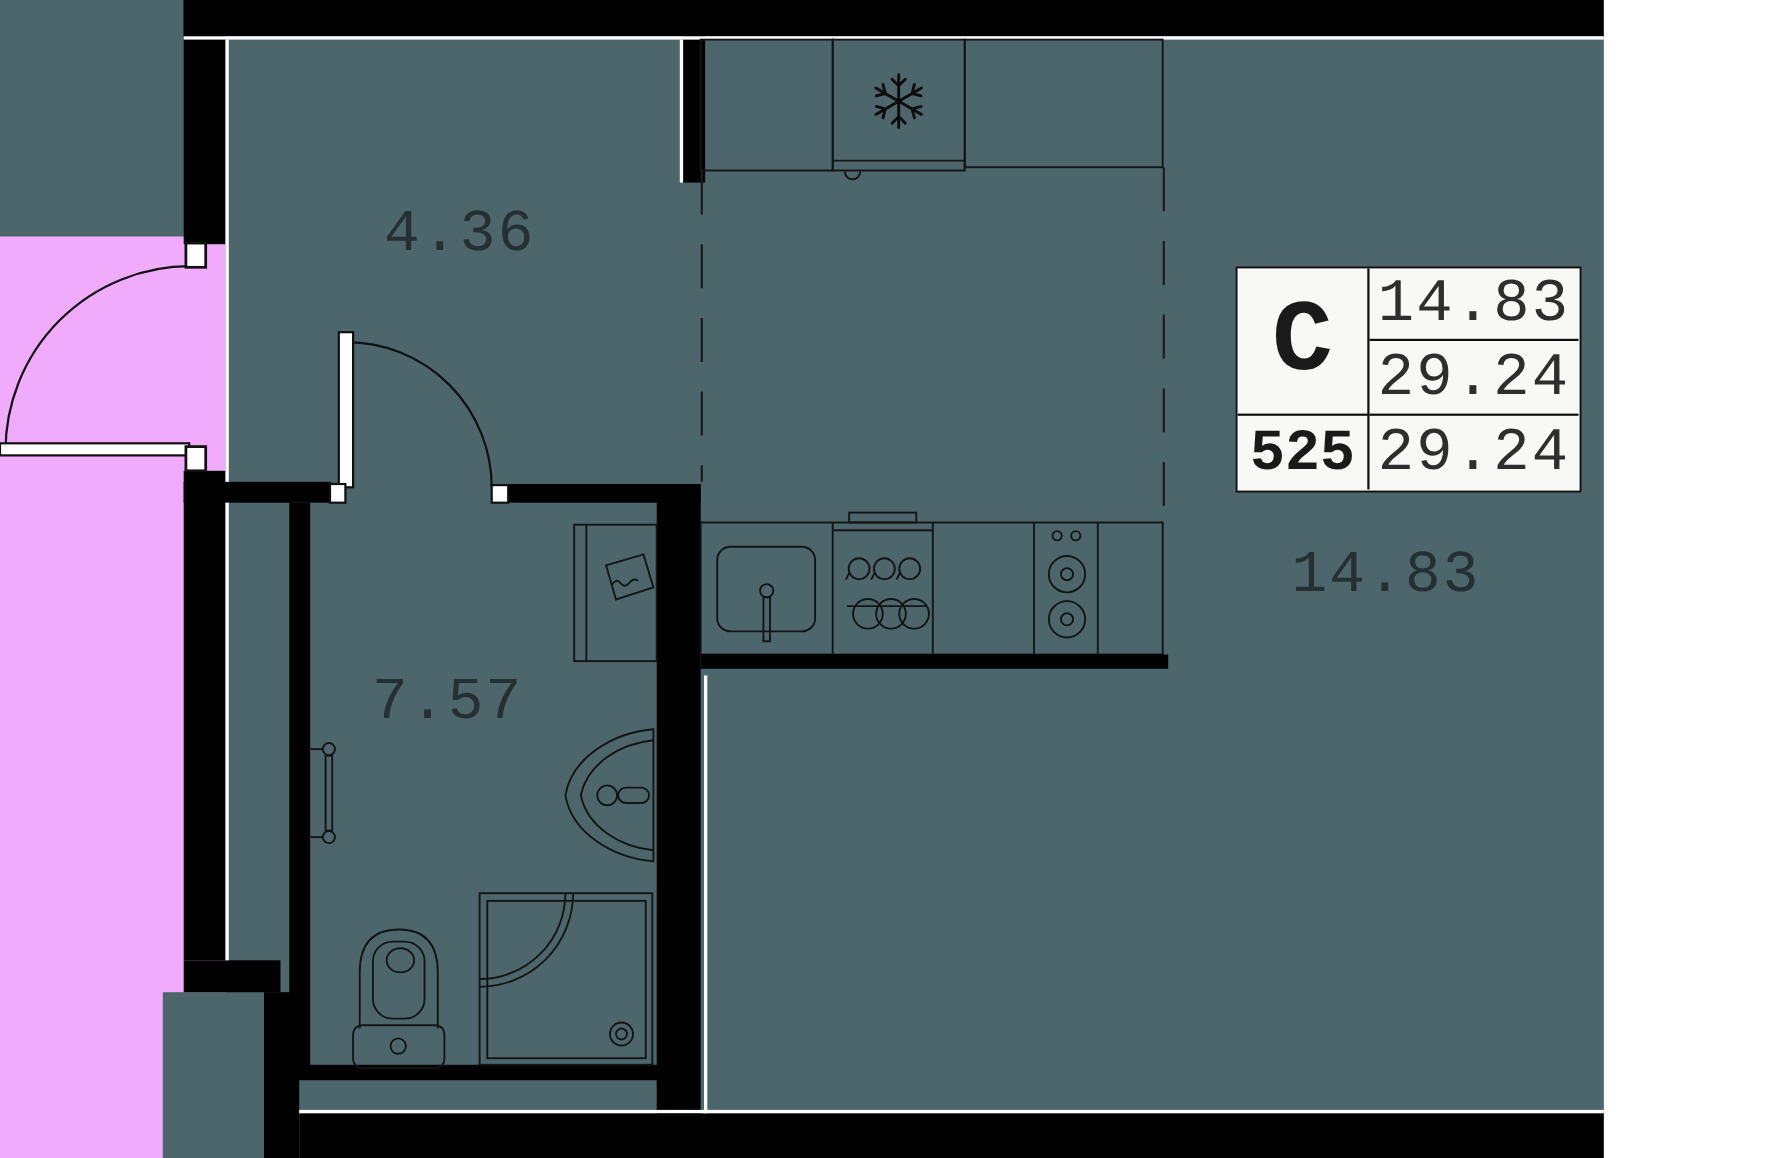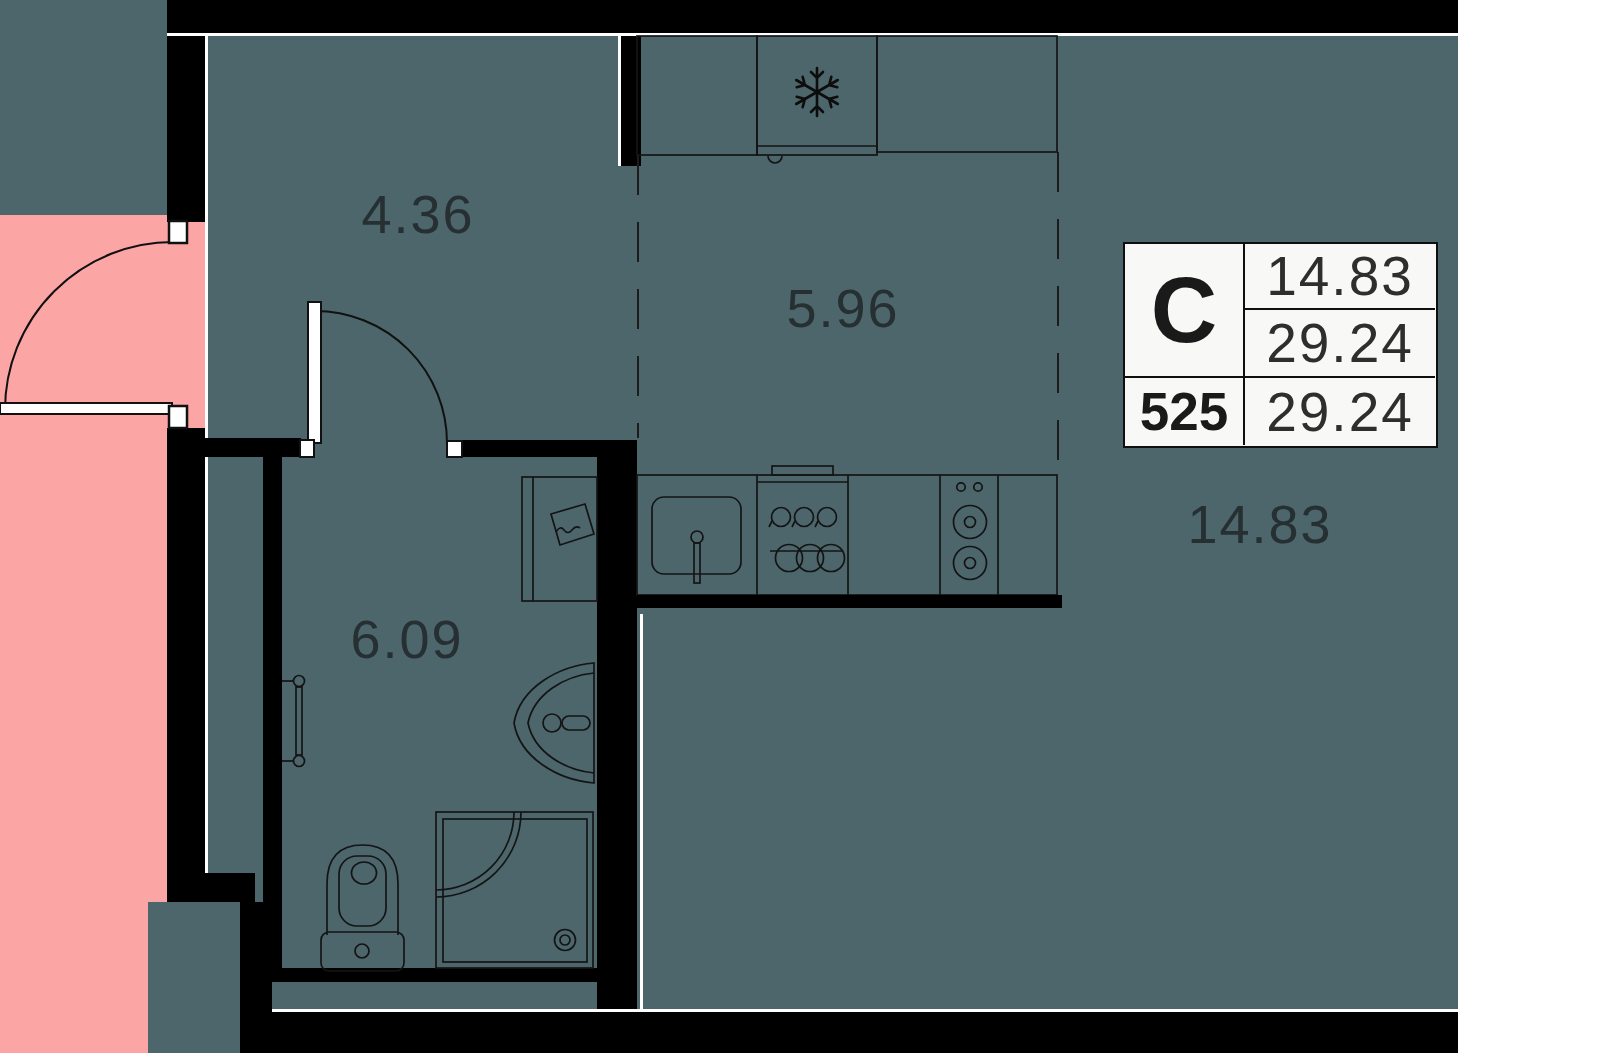--- a/index.html
+++ b/index.html
@@ -1,20 +1,20 @@
 <!DOCTYPE html>
 <html><head>
 <meta charset="utf-8">
 <style>
   html,body{margin:0;padding:0;background:#ffffff;}
   .plan{
     position:relative;
     width:1458px;height:1053px;
-    background:#fca5a5;
-    font-family:Liberation Sans, sans-serif;
+    background:#f0abfc;
+    font-family:Liberation Mono, monospace;
     overflow:hidden;
   }
   .plan svg{position:absolute;left:0;top:0;}
   .room-label{
     position:absolute;
     transform:translate(-50%,-50%);
     font-size:54px;
     letter-spacing:2px;
     color:#242b2e;
     opacity:.93;
@@ -233,22 +233,21 @@
 
   <g>
     <path d="M315,311 A132,132 0 0 1 447,443" fill="none" stroke="#111" stroke-width="2"></path>
     <rect x="308" y="302" width="13" height="141" fill="#fff" stroke="#111" stroke-width="2"></rect>
     <rect x="300" y="440" width="14" height="17" fill="#fff" stroke="#111" stroke-width="2"></rect>
     <rect x="447" y="441" width="15" height="16" fill="#fff" stroke="#111" stroke-width="2"></rect>
   </g>
 </svg>
 
   <div class="room-label" style="left:418px;top:214px">4.36</div>
-  <div class="room-label" style="left:843px;top:308px">5.96</div>
-  <div class="room-label" style="left:407px;top:639px">6.09</div>
+  <div class="room-label" style="left:407px;top:639px">7.57</div>
   <div class="room-label" style="left:1260px;top:524px">14.83</div>
 
   <div class="info-table">
     <div class="cell cell-type">С</div>
     <div class="cell cell-unit">525</div>
     <div class="cell cell-area-1">
         <span class="num">14.83</span>
       </div>
     <div class="cell cell-area-2">
         <span class="num">29.24</span>

